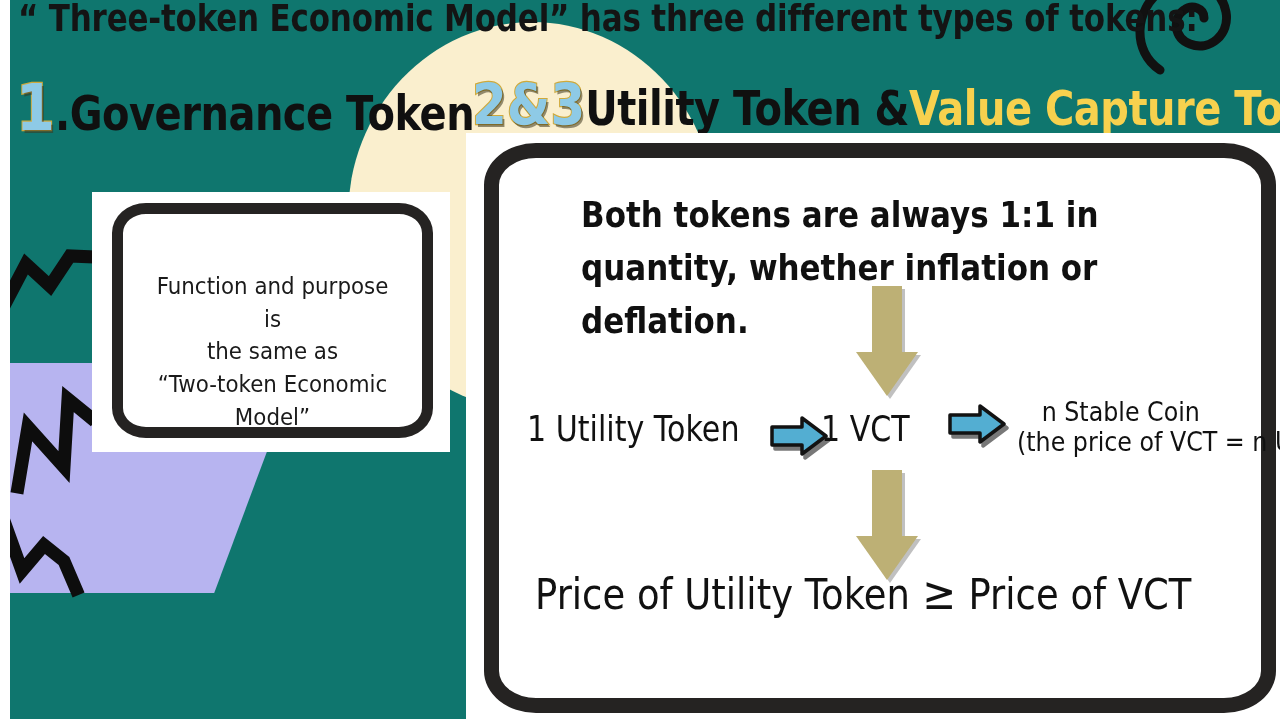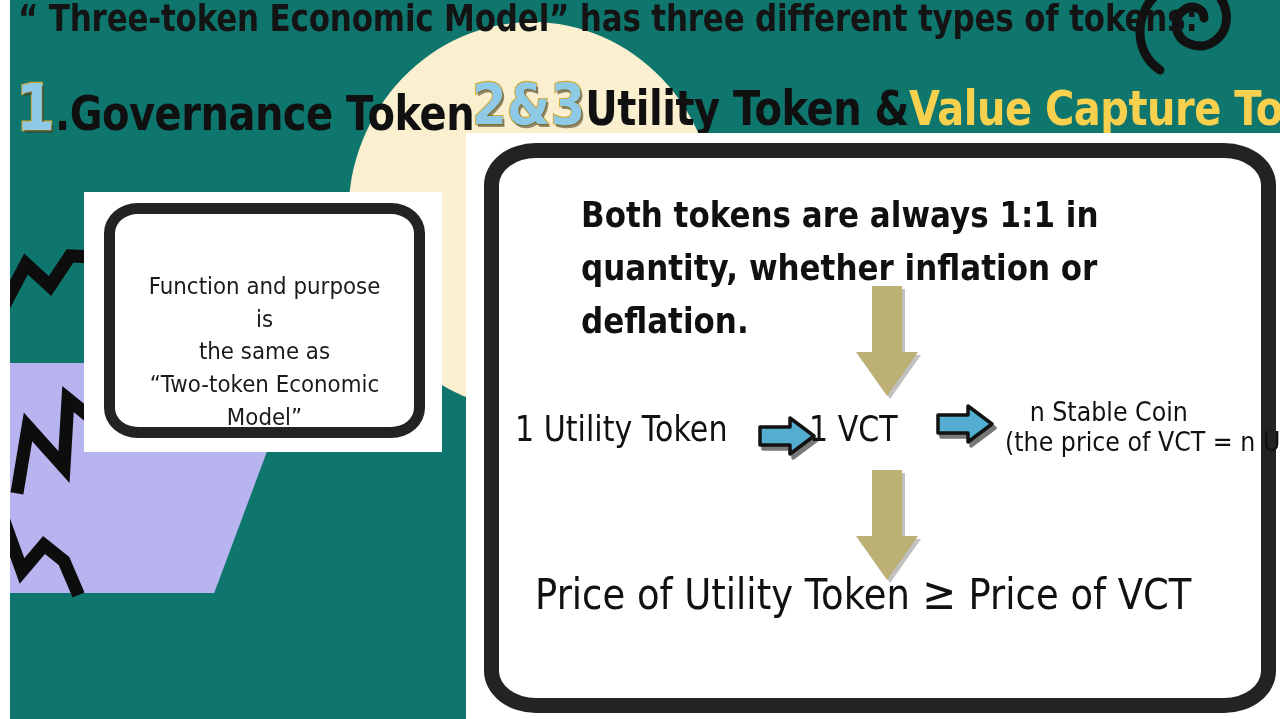--- a/index.html
+++ b/index.html
@@ -140,21 +140,21 @@
     text-decoration: underline;
   }
   .card-inner {
     position: absolute;
     background: #ffffff;
     border: 13px solid #252322;
     box-sizing: border-box;
   }
 
   #left-card {
-    left: 74px;
+    left: 82px;
     top: 192px;
     width: 358px;
     height: 260px;
   }
   #left-card .card-inner {
     left: 20px;
     top: 11px;
     right: 17px;
     bottom: 14px;
     border-width: 11px;
@@ -234,21 +234,21 @@
     border-left: 31px solid transparent;
     border-right: 31px solid transparent;
     border-top: 44px solid #bdb075;
   }
   #arrow-top { left: 357px; top: 128px; }
   #arrow-bottom { left: 357px; top: 312px; }
 
   
   .flow-row {
     position: absolute;
-    left: 16px;
+    left: 28px;
     top: 241px;
     width: 740px;
     height: 74px;
   }
   .flow-text {
     position: absolute;
     font-family: "DejaVu Sans", sans-serif;
     font-size: 35px;
     color: #111111;
     white-space: nowrap;

